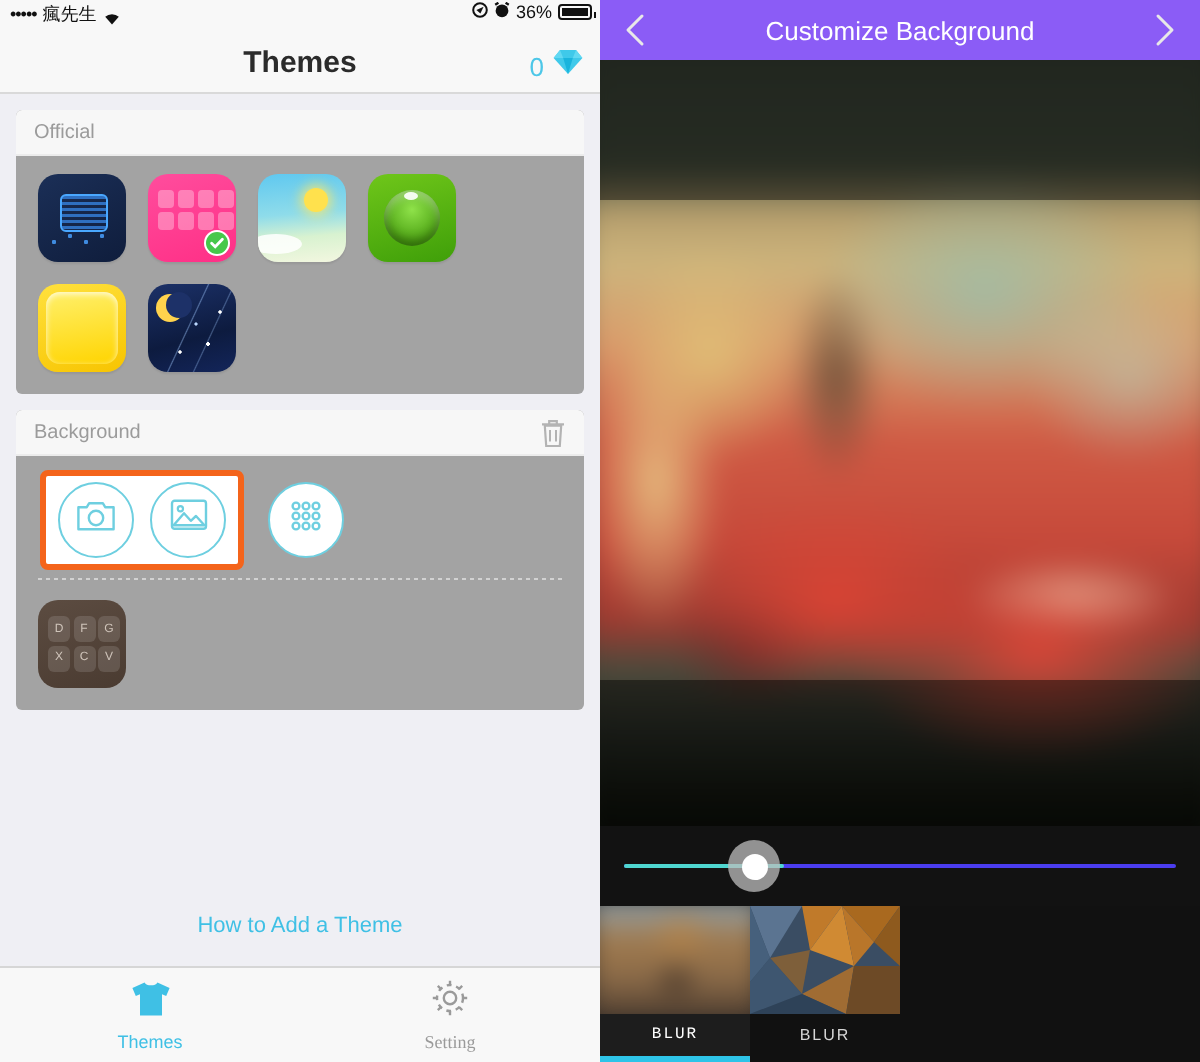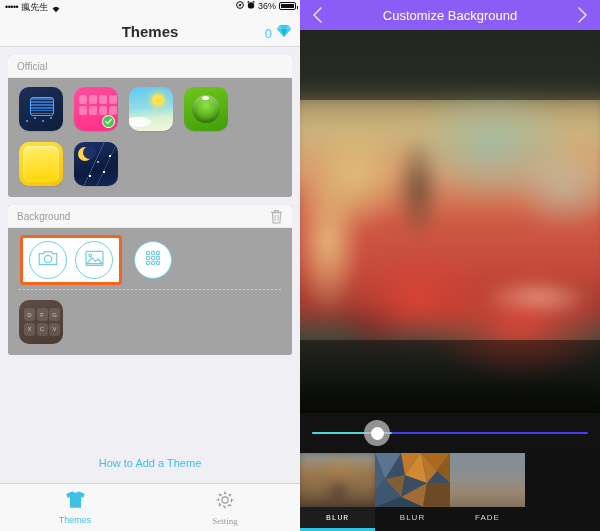--- a/index.html
+++ b/index.html
@@ -414,21 +414,15 @@
             <polygon points="46,0 62,18 52,30" fill="#b9762a"></polygon>
             <polygon points="62,18 75,0 75,30" fill="#8e5a1e"></polygon>
             <polygon points="0,38 10,26 26,44 0,54" fill="#3e5670"></polygon>
             <polygon points="26,44 52,30 48,54" fill="#a06c33"></polygon>
             <polygon points="52,30 75,30 75,54 48,54" fill="#6d4a26"></polygon>
             <polygon points="0,54 26,44 48,54" fill="#2e4258"></polygon>
           </svg>
         </div>
         <div class="fname">BLUR</div>
       </div>
-      <div class="filt">
-        <div class="thumbimg">
-            <span class="f-fade"></span>
-          </div>
-        <div class="fname">FADE</div>
-      </div>
     </div>
   </div>
 </div>
 
 </body></html>

